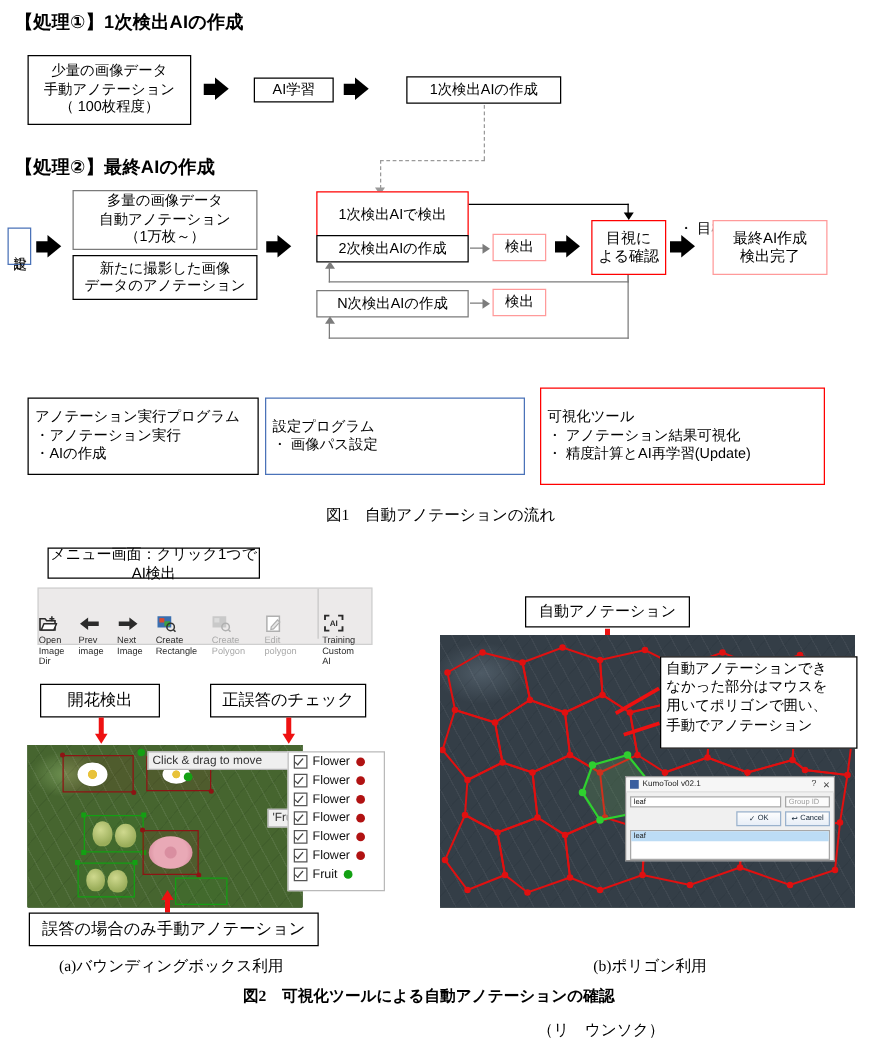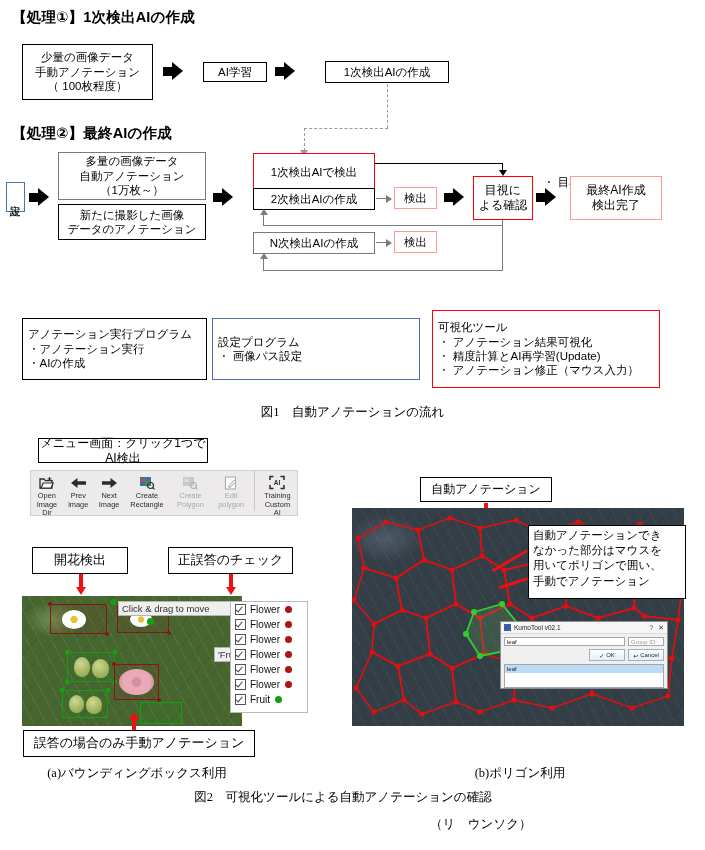--- a/index.html
+++ b/index.html
@@ -165,22 +165,22 @@
   .toolbar {
     position:absolute;
     background:#eceaea;
     border:1px solid #cfcfcf;
     box-sizing:border-box;
     display:flex;
     align-items:flex-start;
   }
   .tbtn {
     width:40px;
-    display:flex; flex-direction:column; align-items:center;
-    padding-top:3px;
+    display:flex; flex-direction:column; align-items:flex-start;
+    padding-top:19px;
     font-size:7.4px;
     line-height:1.18;
     color:#2b2b2b;
     text-align:center;
   }
   .tbtn.dim { color:#a9a9a9; }
   .tico { height:17px; display:flex; align-items:center; justify-content:center; margin-bottom:1px; }
   .tsep { width:1px; background:#c6c6c6; height:40px; margin:0 3px; }
 
   
@@ -373,21 +373,20 @@
 
 <div class="box bl" style="left:212px; top:318px; width:208px; height:62px; align-items:flex-start; justify-content:center; text-align:left; padding:2px 5px; font-size:11.5px;">
   <div>設定プログラム</div>
   <div>・ 画像パス設定</div>
 </div>
 
 <div class="box rd" style="left:432px; top:310px; width:228px; height:78px; align-items:flex-start; justify-content:center; text-align:left; padding:2px 5px; font-size:11.5px;">
   <div>可視化ツール</div>
   <div>・ アノテーション結果可視化</div>
   <div>・ 精度計算とAI再学習(Update)</div>
-  <div>・ アノテーション修正（マウス入力）</div>
 </div>
 
 <div class="cap serif" style="left:0; top:404px; width:705px; font-size:12.5px;">図1　自動アノテーションの流れ</div>
 
 <div class="box bk" style="left:38px; top:438px; width:170px; height:25px; font-size:12px;">
   <div>メニュー画面：クリック1つでAI検出</div>
 </div>
 
 <div class="toolbar" style="left:30px; top:470px; width:268px; height:46px;">
   <div class="tbtn" style="width:34px;">
@@ -734,15 +733,15 @@
       </div>
     </div>
     <div class="dlglist">
       <div class="dlgsel">leaf</div>
     </div>
   </div>
 </div>
 
 <div class="cap serif" style="left:400px; top:765px; width:240px; font-size:12.5px;">(b)ポリゴン利用</div>
 
-<div class="cap serif" style="left:0; top:789px; width:686px; font-size:12.5px;">図2　可視化ツールによる自動アノテーションの確認</div>
+<div class="cap serif" style="left:0; top:789px; width:686px; font-size:12.5px;font-weight:bold;">図2　可視化ツールによる自動アノテーションの確認</div>
 
 <div class="cap serif" style="left:430px; top:816px; width:250px; font-size:12.5px; text-align:left;">（リ　ウンソク）</div>
 
 </body></html>

